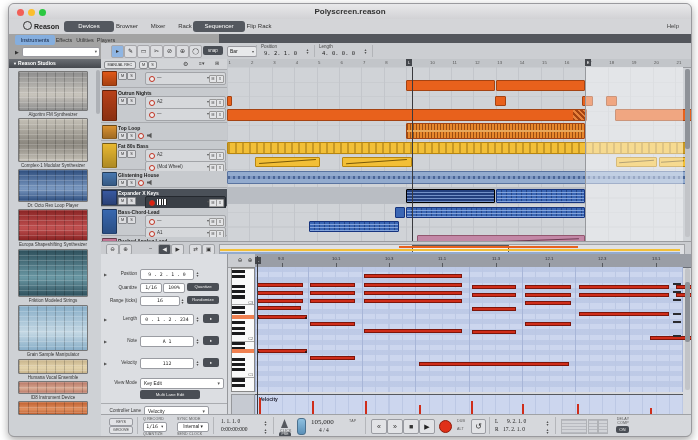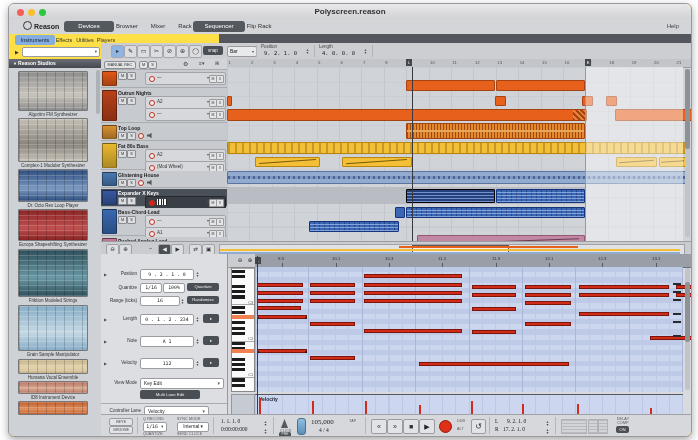--- a/index.html
+++ b/index.html
@@ -1,18 +1,18 @@
 <!DOCTYPE html>
 <html><head>
 <meta charset="utf-8">
 <style>
   html,body{margin:0;padding:0;background:#fff;width:698px;height:440px;overflow:hidden;
     font-family:"Liberation Sans",sans-serif;-webkit-font-smoothing:antialiased;}
   #stage{position:relative;width:698px;height:440px;background:#fff;}
-  #win{position:absolute;left:8px;top:3px;width:682px;height:432px;background:#fde047;
+  #win{position:absolute;left:8px;top:3px;width:682px;height:432px;background:#a3a3a3;
     border:1px solid #9a9a9e;border-radius:6px;box-shadow:0 3px 8px rgba(0,0,0,.35);overflow:hidden;}
   
   #titlebar{position:absolute;left:0;top:0;right:0;height:15px;background:linear-gradient(#e8e8ea,#d2d2d5);
     border-bottom:1px solid #b6b6ba;}
   .tl{position:absolute;top:5px;width:7px;height:7px;border-radius:50%;}
   #title{position:absolute;left:0;right:0;top:3px;text-align:center;font-size:8px;font-weight:bold;color:#333;}
   
   #tabbar{position:absolute;left:0;top:15px;right:0;height:15px;background:#d4d5d8;}
   .mtab{position:absolute;top:2px;height:11px;line-height:11px;padding:0 6px;font-size:6px;color:#333;
     border-radius:3px;cursor:default;}

